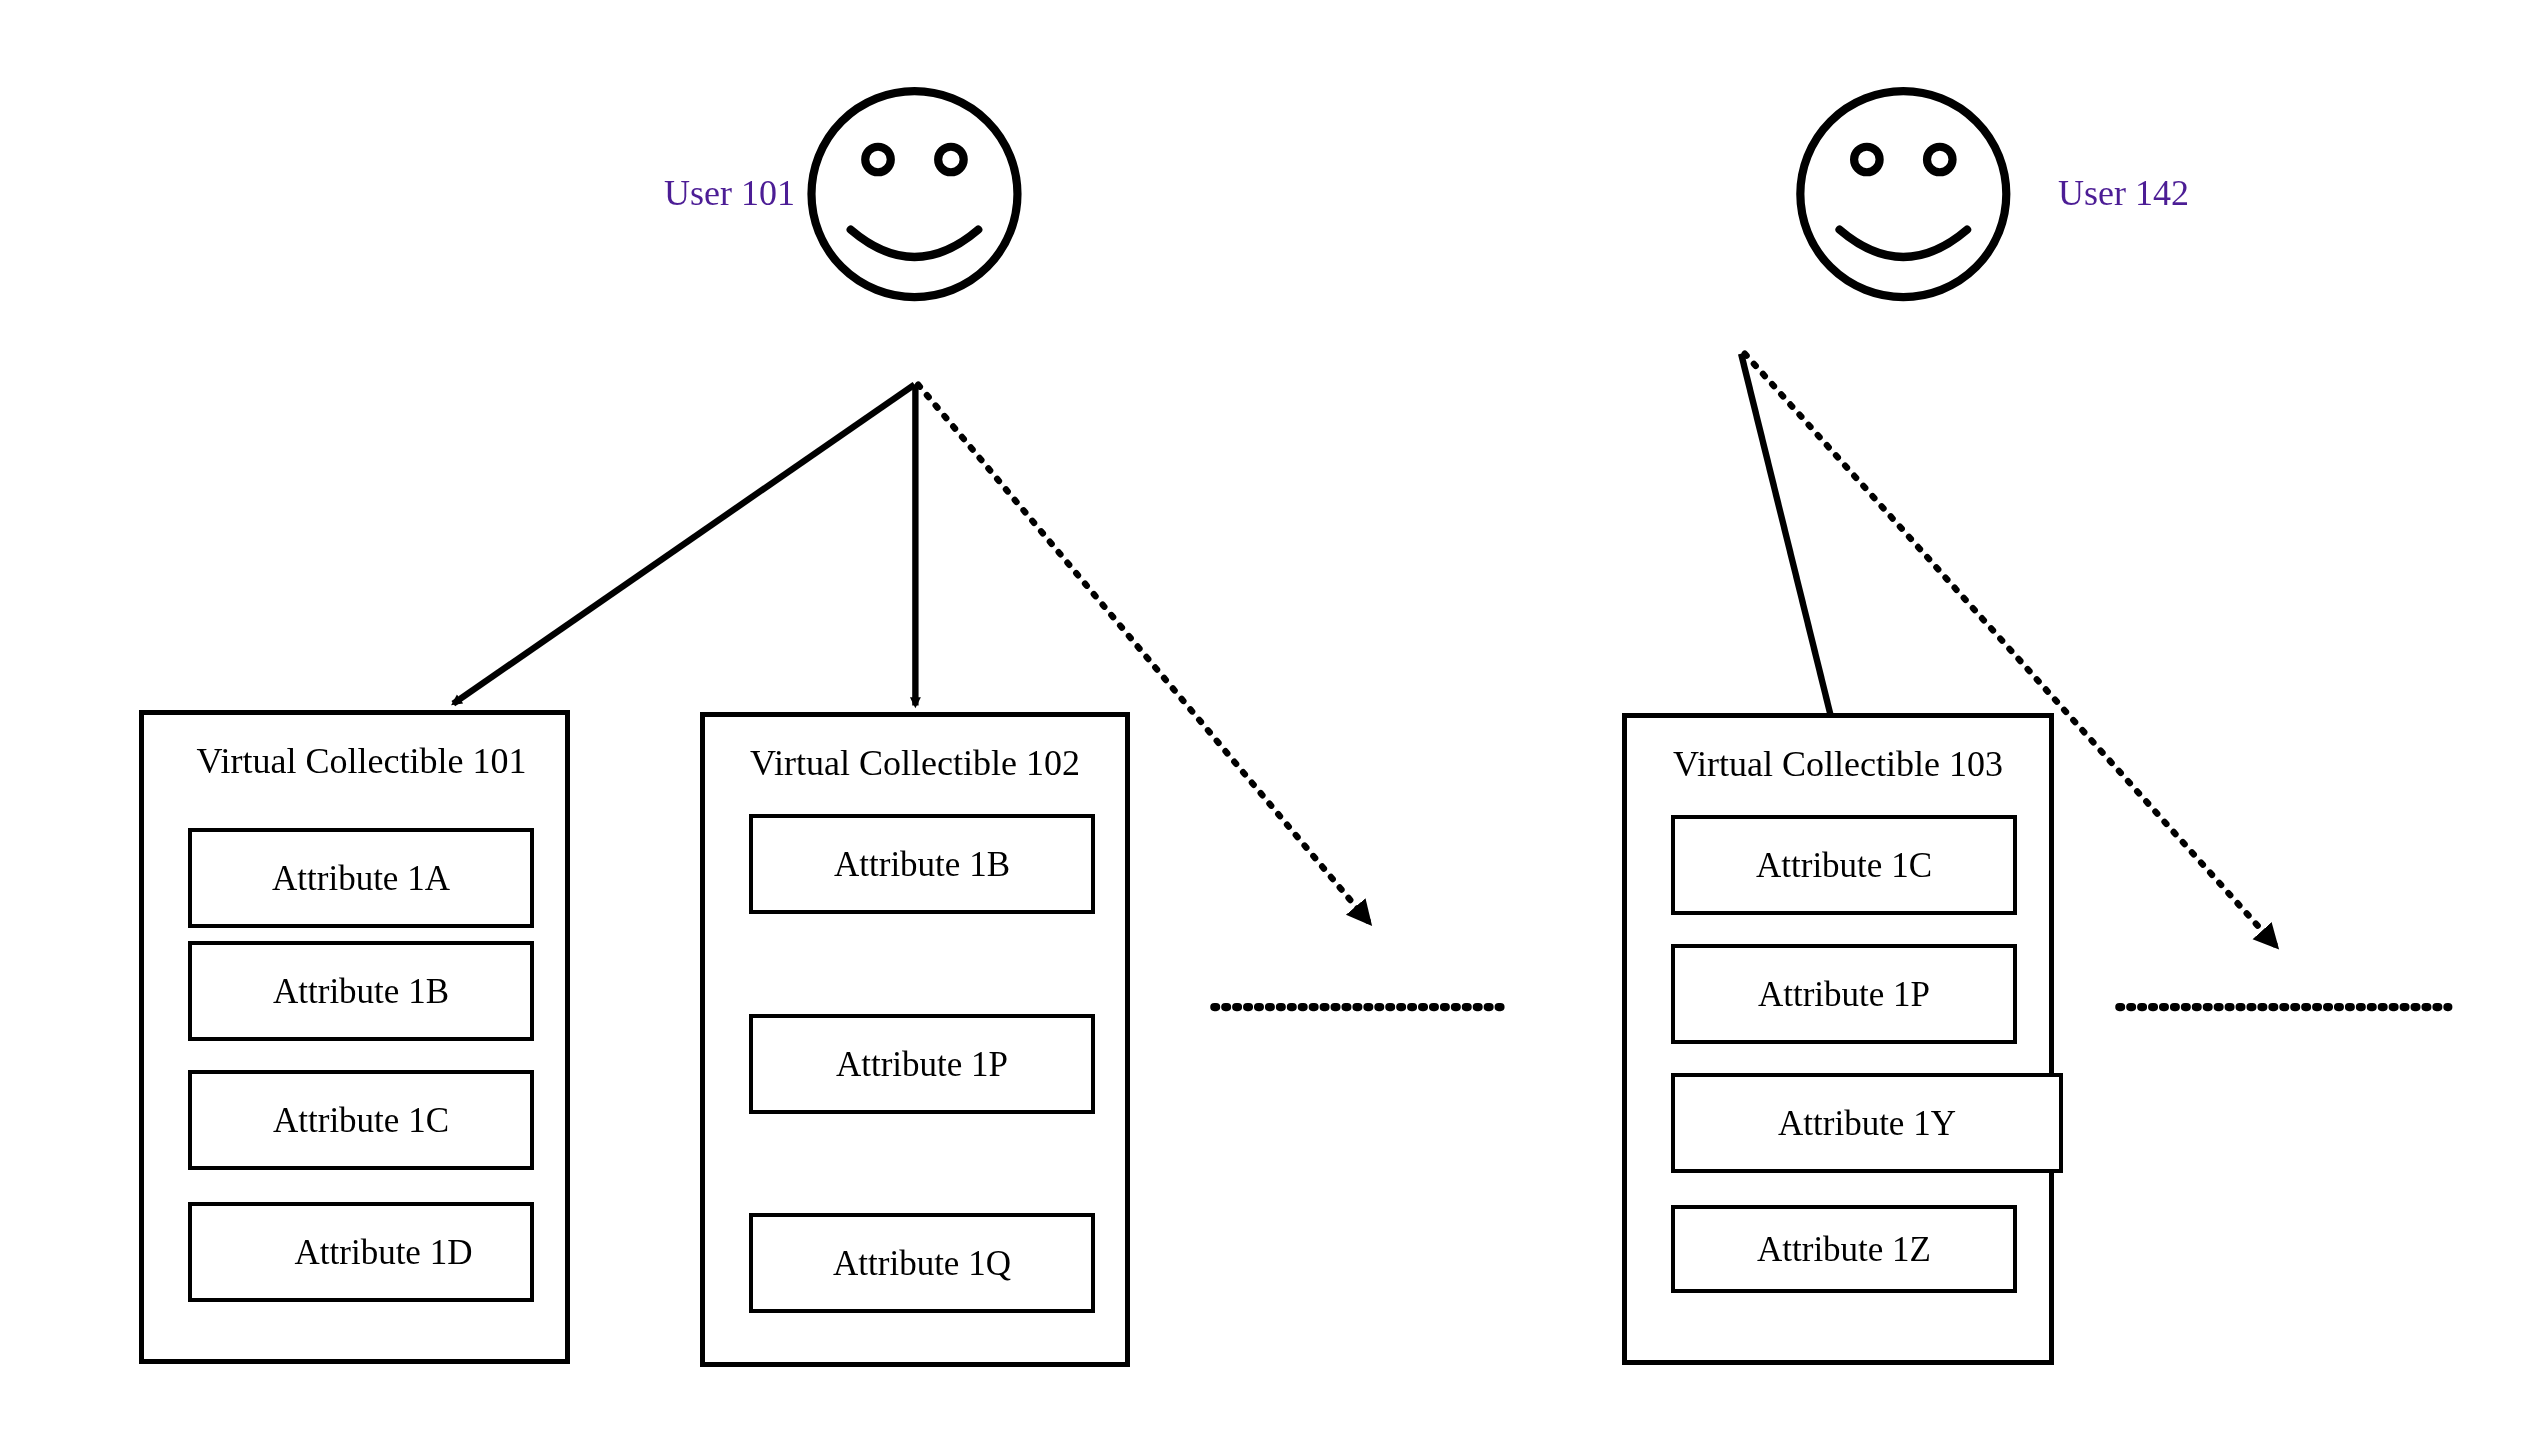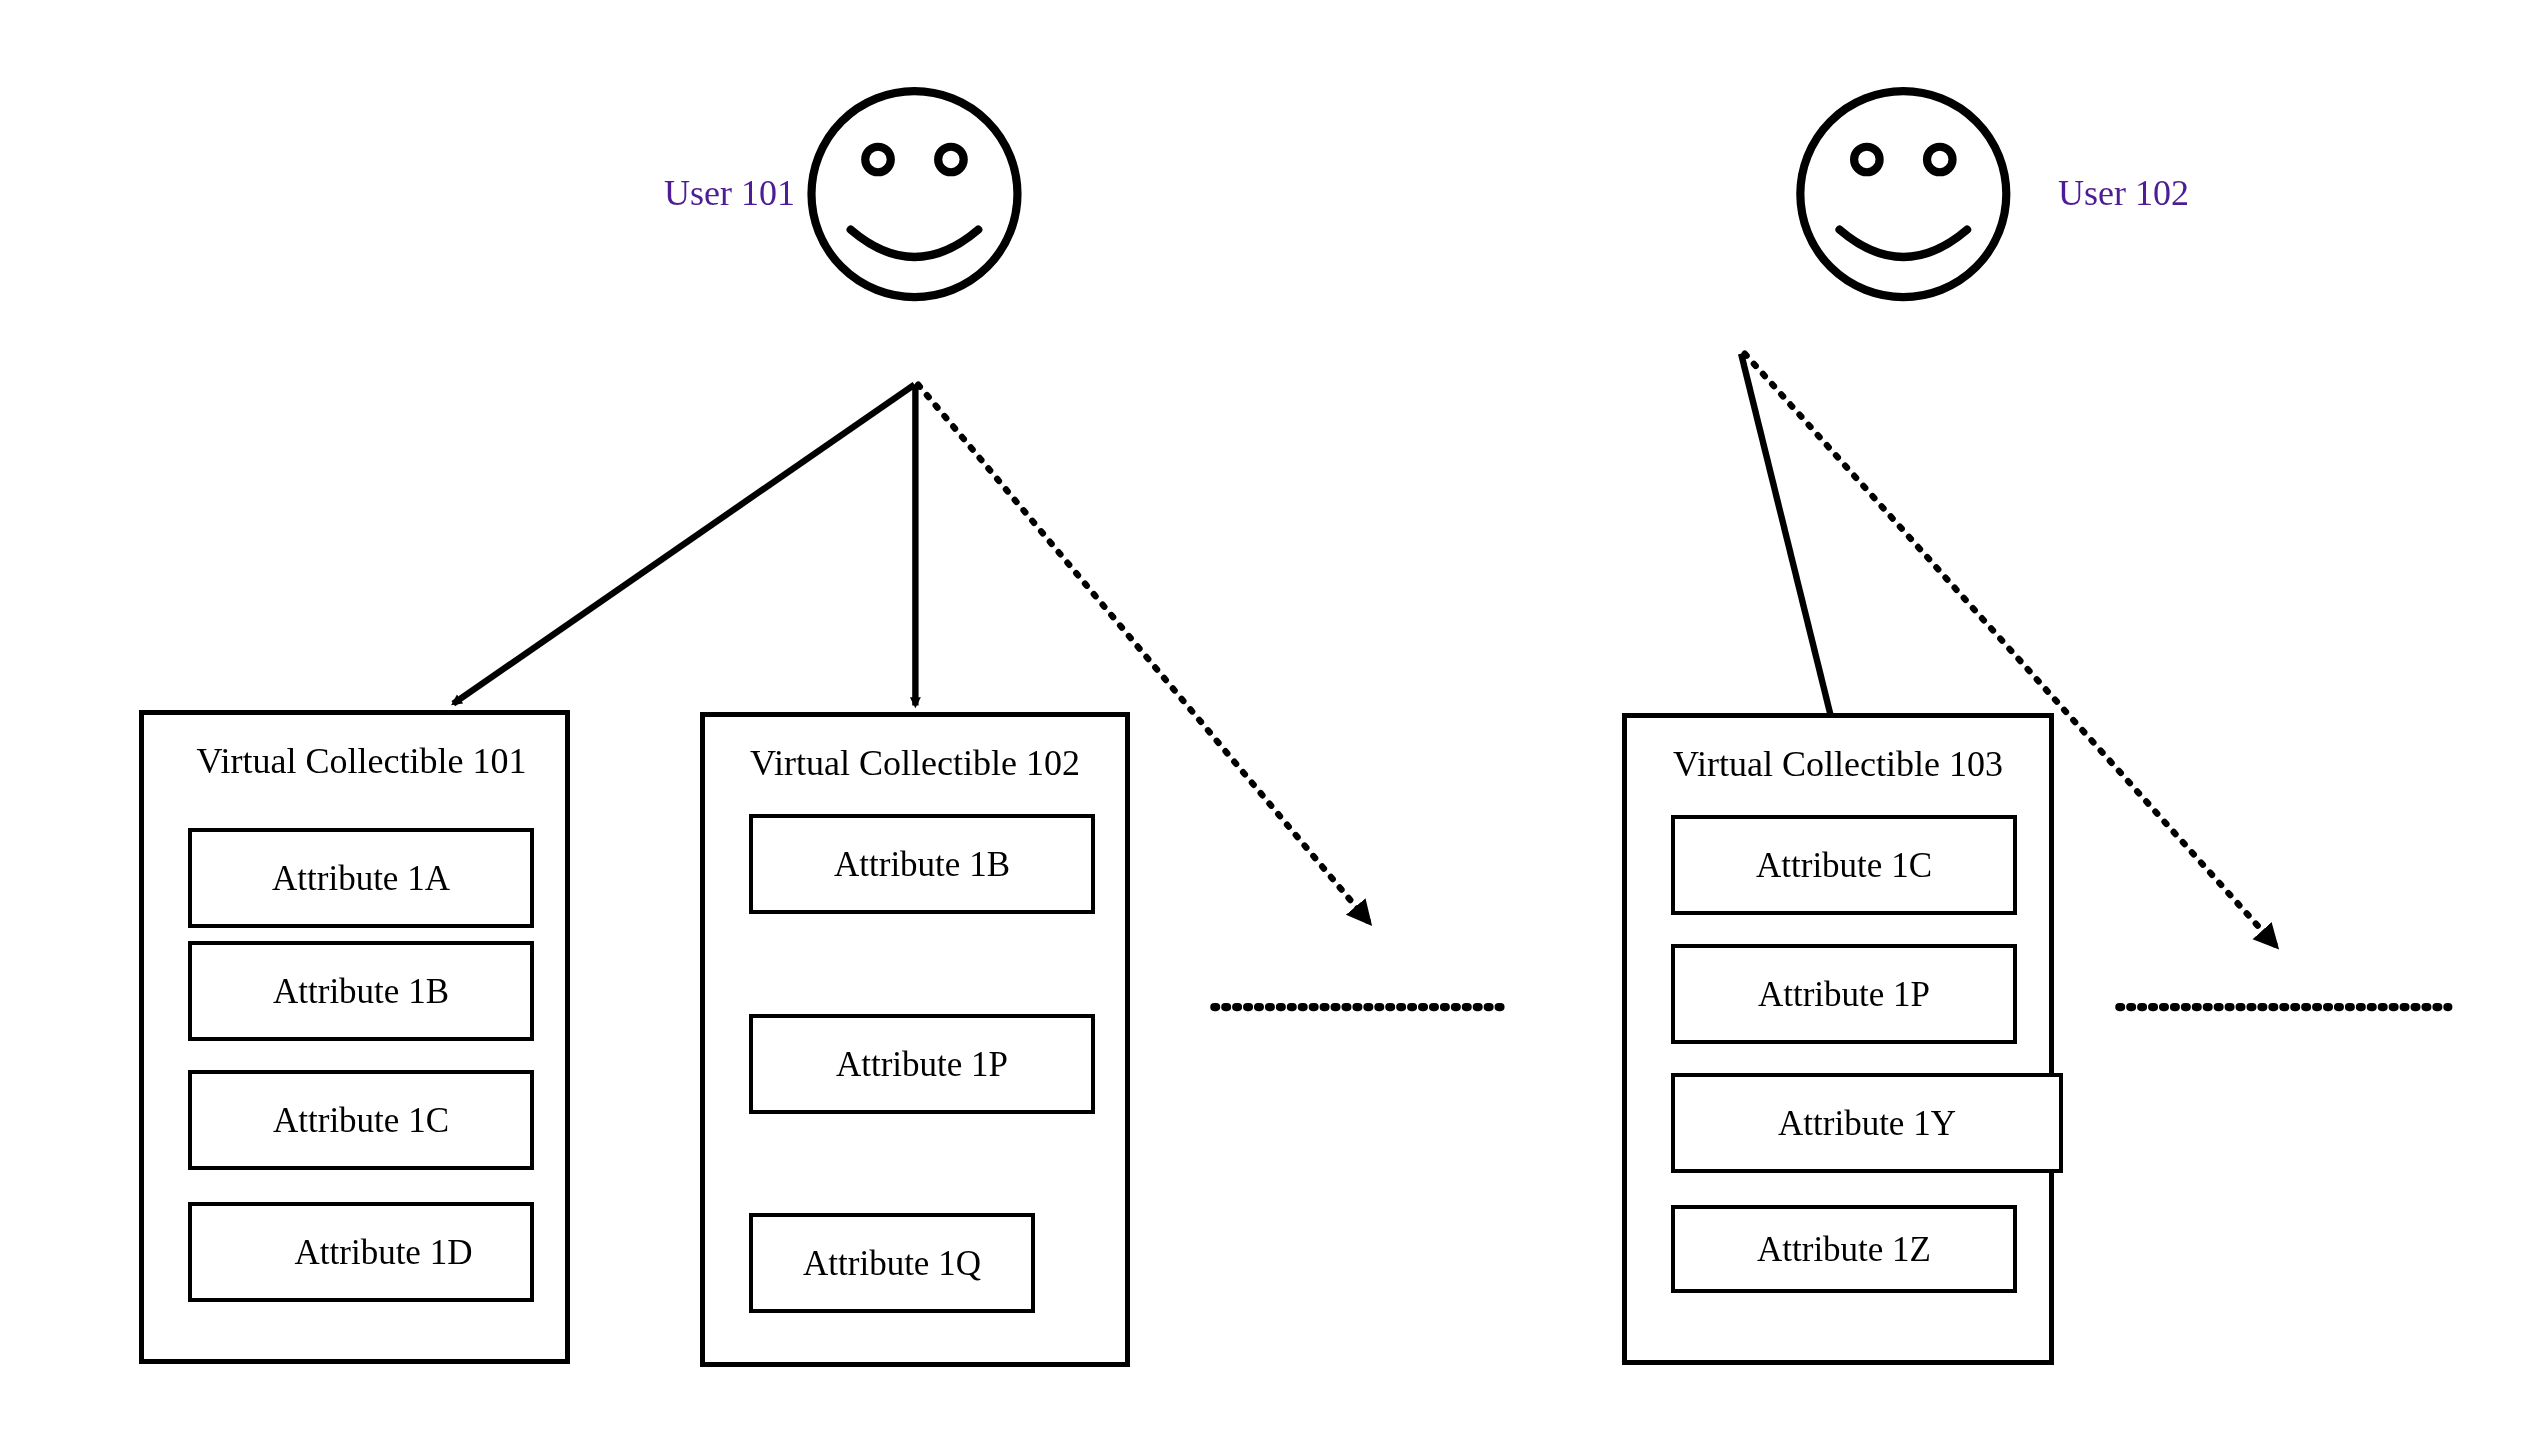--- a/index.html
+++ b/index.html
@@ -99,21 +99,21 @@
 
     <line x1="1914" y1="388" x2="2495" y2="1036" stroke="#000000" stroke-width="7" stroke-dasharray="3 12" stroke-linecap="round" marker-end="url(#arrow-dot)"></line>
 
     <line x1="1332" y1="1105" x2="1648" y2="1105" stroke="#000000" stroke-width="9" stroke-dasharray="2 10" stroke-linecap="round"></line>
 
     <line x1="2325" y1="1105" x2="2686" y2="1105" stroke="#000000" stroke-width="9" stroke-dasharray="2 10" stroke-linecap="round"></line>
   </svg>
 
   <div class="user-label" style="left:585px; top:175px; width:210px; text-align:right;">User 101</div>
 
-  <div class="user-label" style="left:2058px; top:175px; width:210px; text-align:left;">User 102</div>
+  <div class="user-label" style="left:2058px; top:175px; width:210px; text-align:left;">User 142</div>
 
   <div class="collectible-box" style="left:139px; top:710px; width:431px; height:654px;">
     <div class="collectible-title" style="top:28px;padding-left:14px;">Virtual Collectible 101</div>
     <div class="attr-box" style="left:44px; top:97px; width:346px; height:100px;margin-top:16px;">
       <span class="attr-label">Attribute 1A</span>
     </div>
     <div class="attr-box" style="left:44px; top:226px; width:346px; height:100px;">
       <span class="attr-label">Attribute 1B</span>
     </div>
     <div class="attr-box" style="left:44px; top:355px; width:346px; height:100px;">
@@ -125,21 +125,21 @@
   </div>
 
   <div class="collectible-box" style="left:700px; top:712px; width:430px; height:655px;">
     <div class="collectible-title" style="top:28px;">Virtual Collectible 102</div>
     <div class="attr-box" style="left:44px; top:97px; width:346px; height:100px;">
       <span class="attr-label">Attribute 1B</span>
     </div>
     <div class="attr-box" style="left:44px; top:297px; width:346px; height:100px;">
       <span class="attr-label">Attribute 1P</span>
     </div>
-    <div class="attr-box" style="left:44px; top:496px; width:286px; height:100px;">
+    <div class="attr-box" style="left:44px; top:496px; width:346px; height:100px;">
       <span class="attr-label">Attribute 1Q</span>
     </div>
   </div>
 
   <div class="collectible-box" style="left:1622px; top:713px; width:432px; height:652px;padding-left:37px;">
     <div class="collectible-title" style="top:28px;">Virtual Collectible 103</div>
     <div class="attr-box" style="left:44px; top:97px; width:346px; height:100px;">
       <span class="attr-label">Attribute 1C</span>
     </div>
     <div class="attr-box" style="left:44px; top:226px; width:346px; height:100px;">

